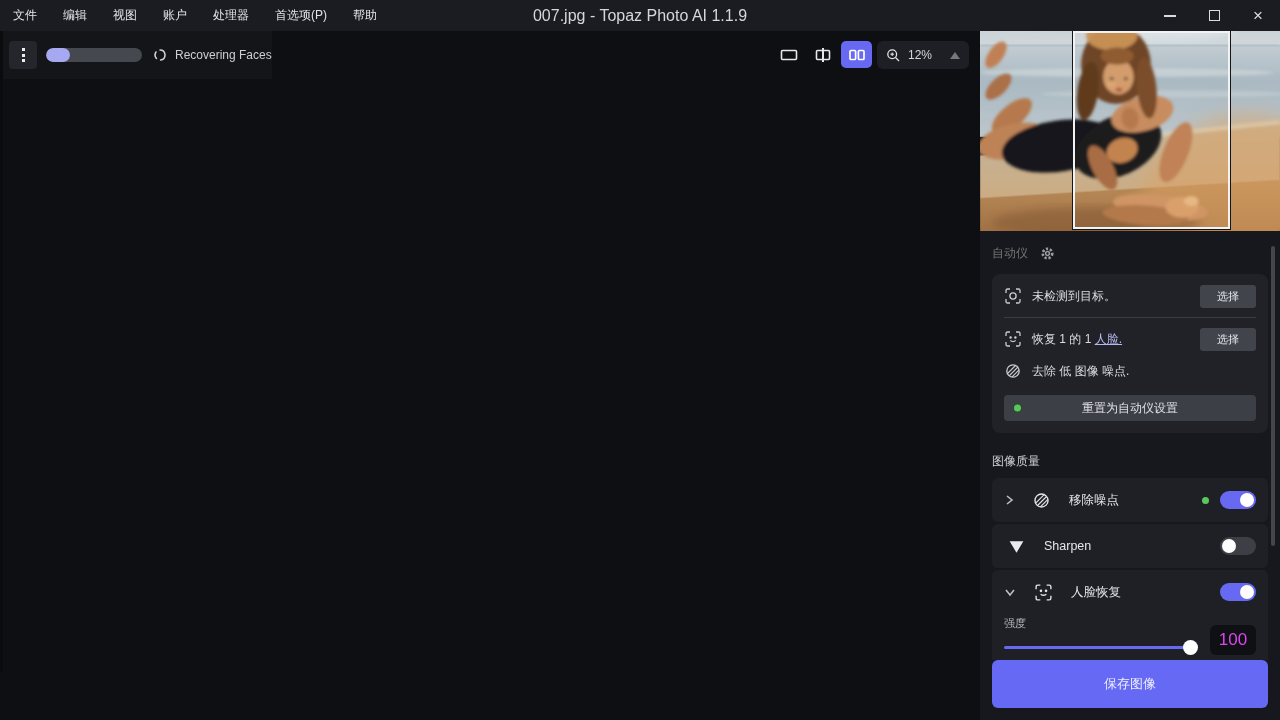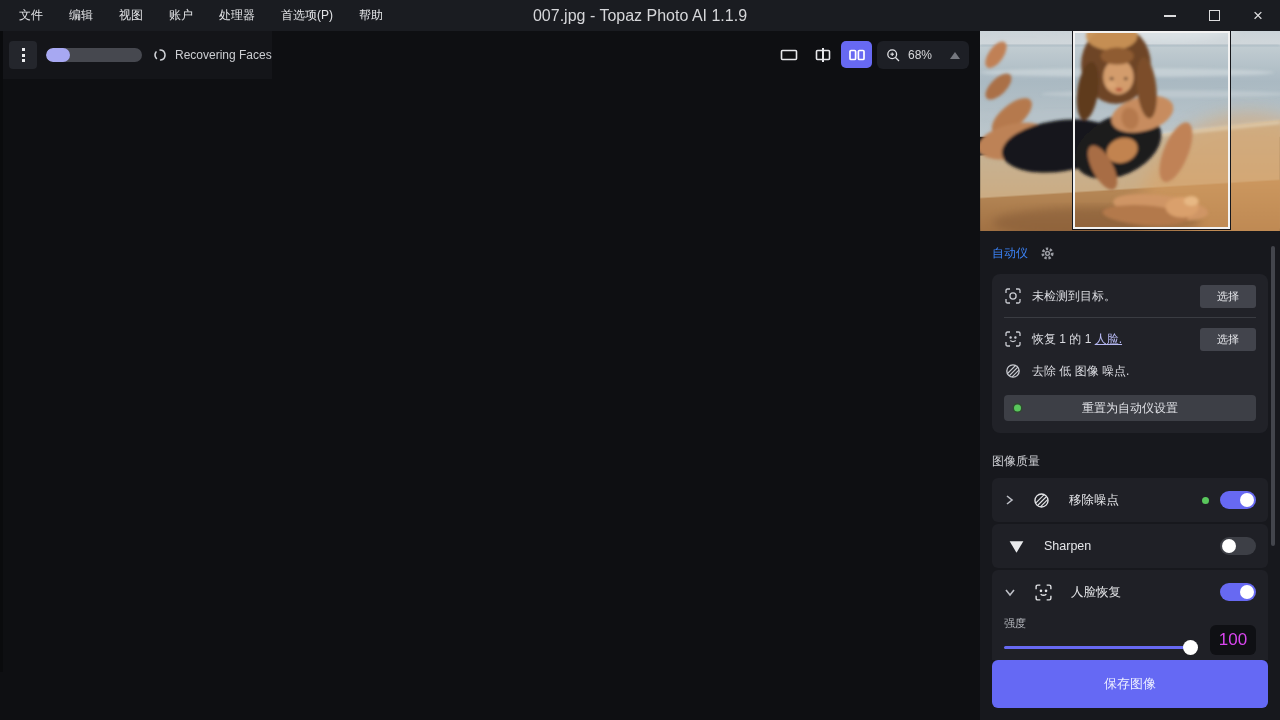--- a/index.html
+++ b/index.html
@@ -4,21 +4,21 @@
 <style>
   * { margin:0; padding:0; box-sizing:border-box; }
   html,body { background:#000; }
   .app {
     position:relative; width:1280px; height:720px; overflow:hidden;
     background:#0e0f12; font-family:"Liberation Sans","DejaVu Sans",sans-serif;
     -webkit-font-smoothing:antialiased; user-select:none;
   }
   
   .titlebar { position:relative; height:31px; background:#1a1c21; display:flex; align-items:center; }
-  .menus { display:flex; padding-left:6px; z-index:2; }
+  .menus { display:flex; padding-left:0; z-index:2; }
   .menu { padding:0 13px; line-height:31px; font-size:12px; color:#e3e4e7; cursor:default; }
   .win-title { position:absolute; left:0; right:0; text-align:center; font-size:16px; color:#d6d7da; pointer-events:none; }
   .wincontrols { margin-left:auto; display:flex; z-index:2; }
   .wbtn { width:44px; height:31px; display:flex; align-items:center; justify-content:center; }
   .ico-min { width:12px; height:2px; background:#dcdcde; }
   .ico-max { width:11px; height:11px; border:1.5px solid #dcdcde; }
   .ico-close { font-size:17px; color:#dcdcde; line-height:1; }
   
   .content { display:flex; height:689px; }
   .workspace { width:980px; display:flex; flex-direction:row; }
@@ -43,21 +43,21 @@
                border-radius:6px; display:flex; align-items:center; padding:0 9px; }
   .zoom-val { margin-left:7px; font-size:12px; color:#d6d7da; }
   .tri-up { margin-left:auto; width:0; height:0; border-left:5px solid transparent; border-right:5px solid transparent;
             border-bottom:7px solid #75787f; }
   
   .rightpanel { width:300px; background:#17181d; position:relative; overflow:hidden; }
   .thumb { height:200px; position:relative; overflow:hidden; background:#0c0d10; }
   .viewport-rect { position:absolute; left:93px; top:0px; width:157px; height:198px;
                    border:2px solid #f2f2f2; outline:1px solid #15161a; }
   .panelbody { padding:14px 12px 0; }
-  .sec-header { display:flex; align-items:center; gap:11px; font-size:12px; color:#3b82f6; }
+  .sec-header { display:flex; align-items:center; gap:11px; font-size:12px; color:#737373; }
   .apcard { margin-top:12px; background:#212228; border-radius:8px; padding:10px 12px 12px; }
   .aprow { display:flex; align-items:center; gap:10px; min-height:24px; }
   .aprow .txt { font-size:12px; color:#dadbe0; white-space:nowrap; }
   .txt .hl { color:#b7b9f3;text-decoration:underline; }
   .selbtn { margin-left:auto; background:#42444c; color:#e9eaee; font-size:11px; padding:4px 17px;
             border-radius:3px; border:none; cursor:pointer; }
   .apdiv { height:1px; background:#3a3c42; margin:9px 0; }
   .mb8 { margin-bottom:8px; }
   .resetbtn { margin-top:12px; width:100%; height:26px; background:#3d3f46; border-radius:4px;
               color:#dfe0e5; font-size:12px; position:relative; border:none; cursor:pointer; }
@@ -363,21 +363,21 @@
 
         <div class="zoomgroup">
           <span class="icon">
             <svg width="15" height="15" viewBox="0 0 15 15">
                 <circle cx="6.2" cy="6.2" r="4.4" fill="none" stroke="#e2e3e6" stroke-width="1.3"></circle>
                 <line x1="9.5" y1="9.5" x2="13" y2="13" stroke="#e2e3e6" stroke-width="1.3"></line>
                 <line x1="6.2" y1="4.4" x2="6.2" y2="8" stroke="#e2e3e6" stroke-width="1.1"></line>
                 <line x1="4.4" y1="6.2" x2="8" y2="6.2" stroke="#e2e3e6" stroke-width="1.1"></line>
               </svg>
           </span>
-          <span class="zoom-val">68%</span>
+          <span class="zoom-val">12%</span>
           <span class="tri-up"></span>
         </div>
       </div>
     </div>
 
     <aside class="rightpanel">
       <div class="thumb">
 <svg viewBox="0 0 490 641" preserveAspectRatio="xMidYMid slice">
  <defs>
   <linearGradient id="sky2" x1="0" y1="0" x2="0" y2="1">

